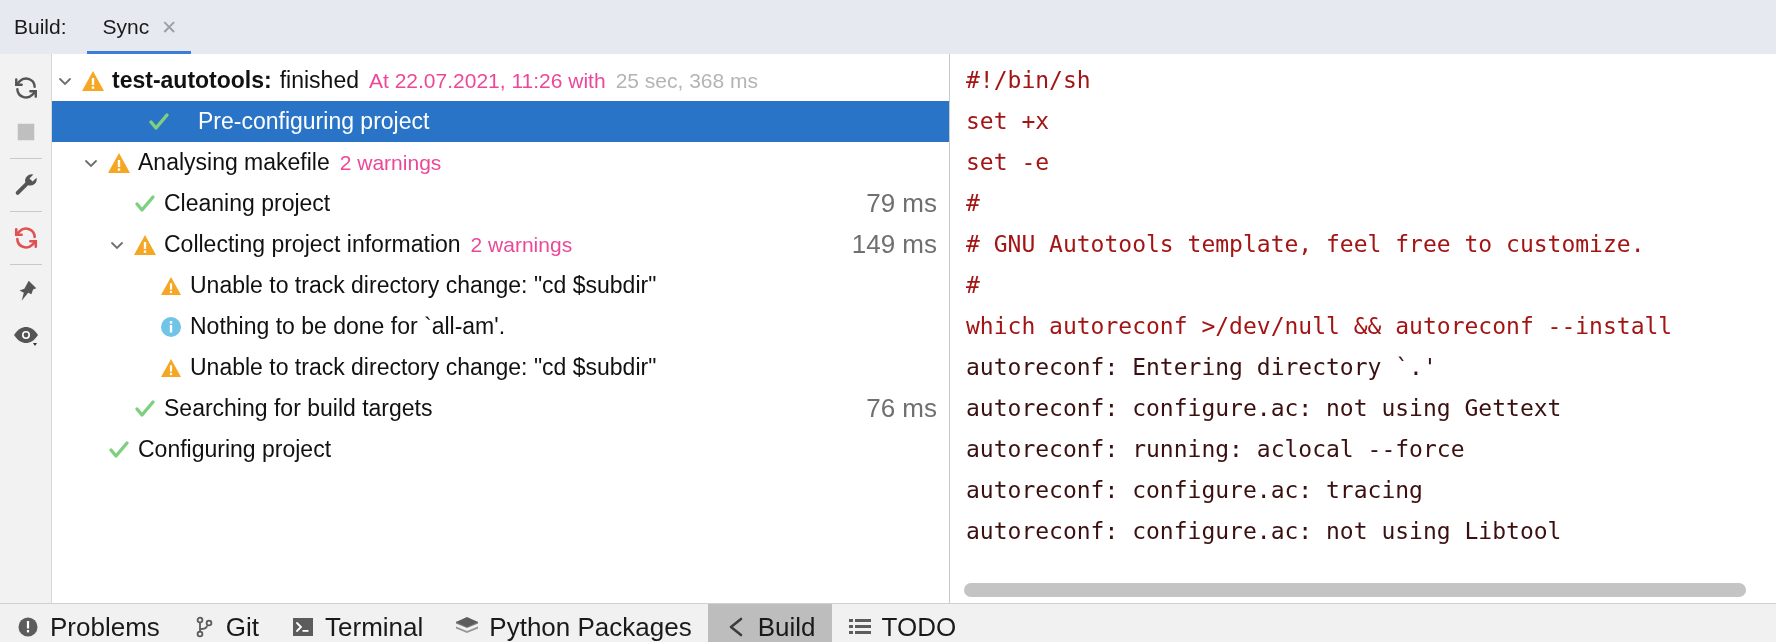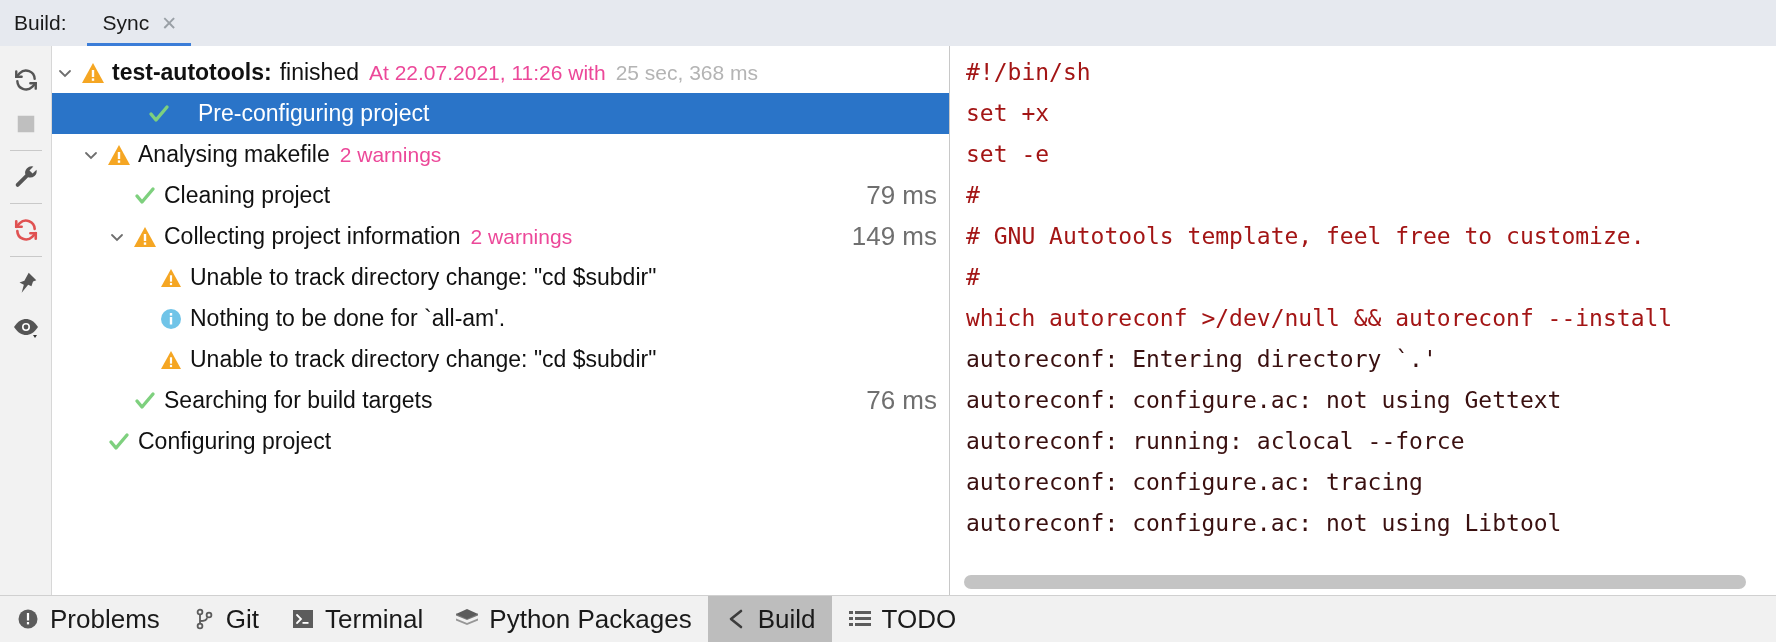--- a/index.html
+++ b/index.html
@@ -5,21 +5,21 @@
   * { box-sizing: border-box; margin: 0; padding: 0; }
   html, body {
     width: 1776px; height: 642px;
     font-family: "Liberation Sans", sans-serif;
     background: #ffffff;
     overflow: hidden;
   }
 
   
   .tabbar {
-    height: 46px;
+    height: 54px;
     background: #e6e9ef;
     display: flex;
     align-items: stretch;
     position: relative;
   }
   .tabbar-label {
     display: flex; align-items: center;
     padding: 0 14px 0 14px;
     font-size: 21px;
     color: #1a1a1a;

